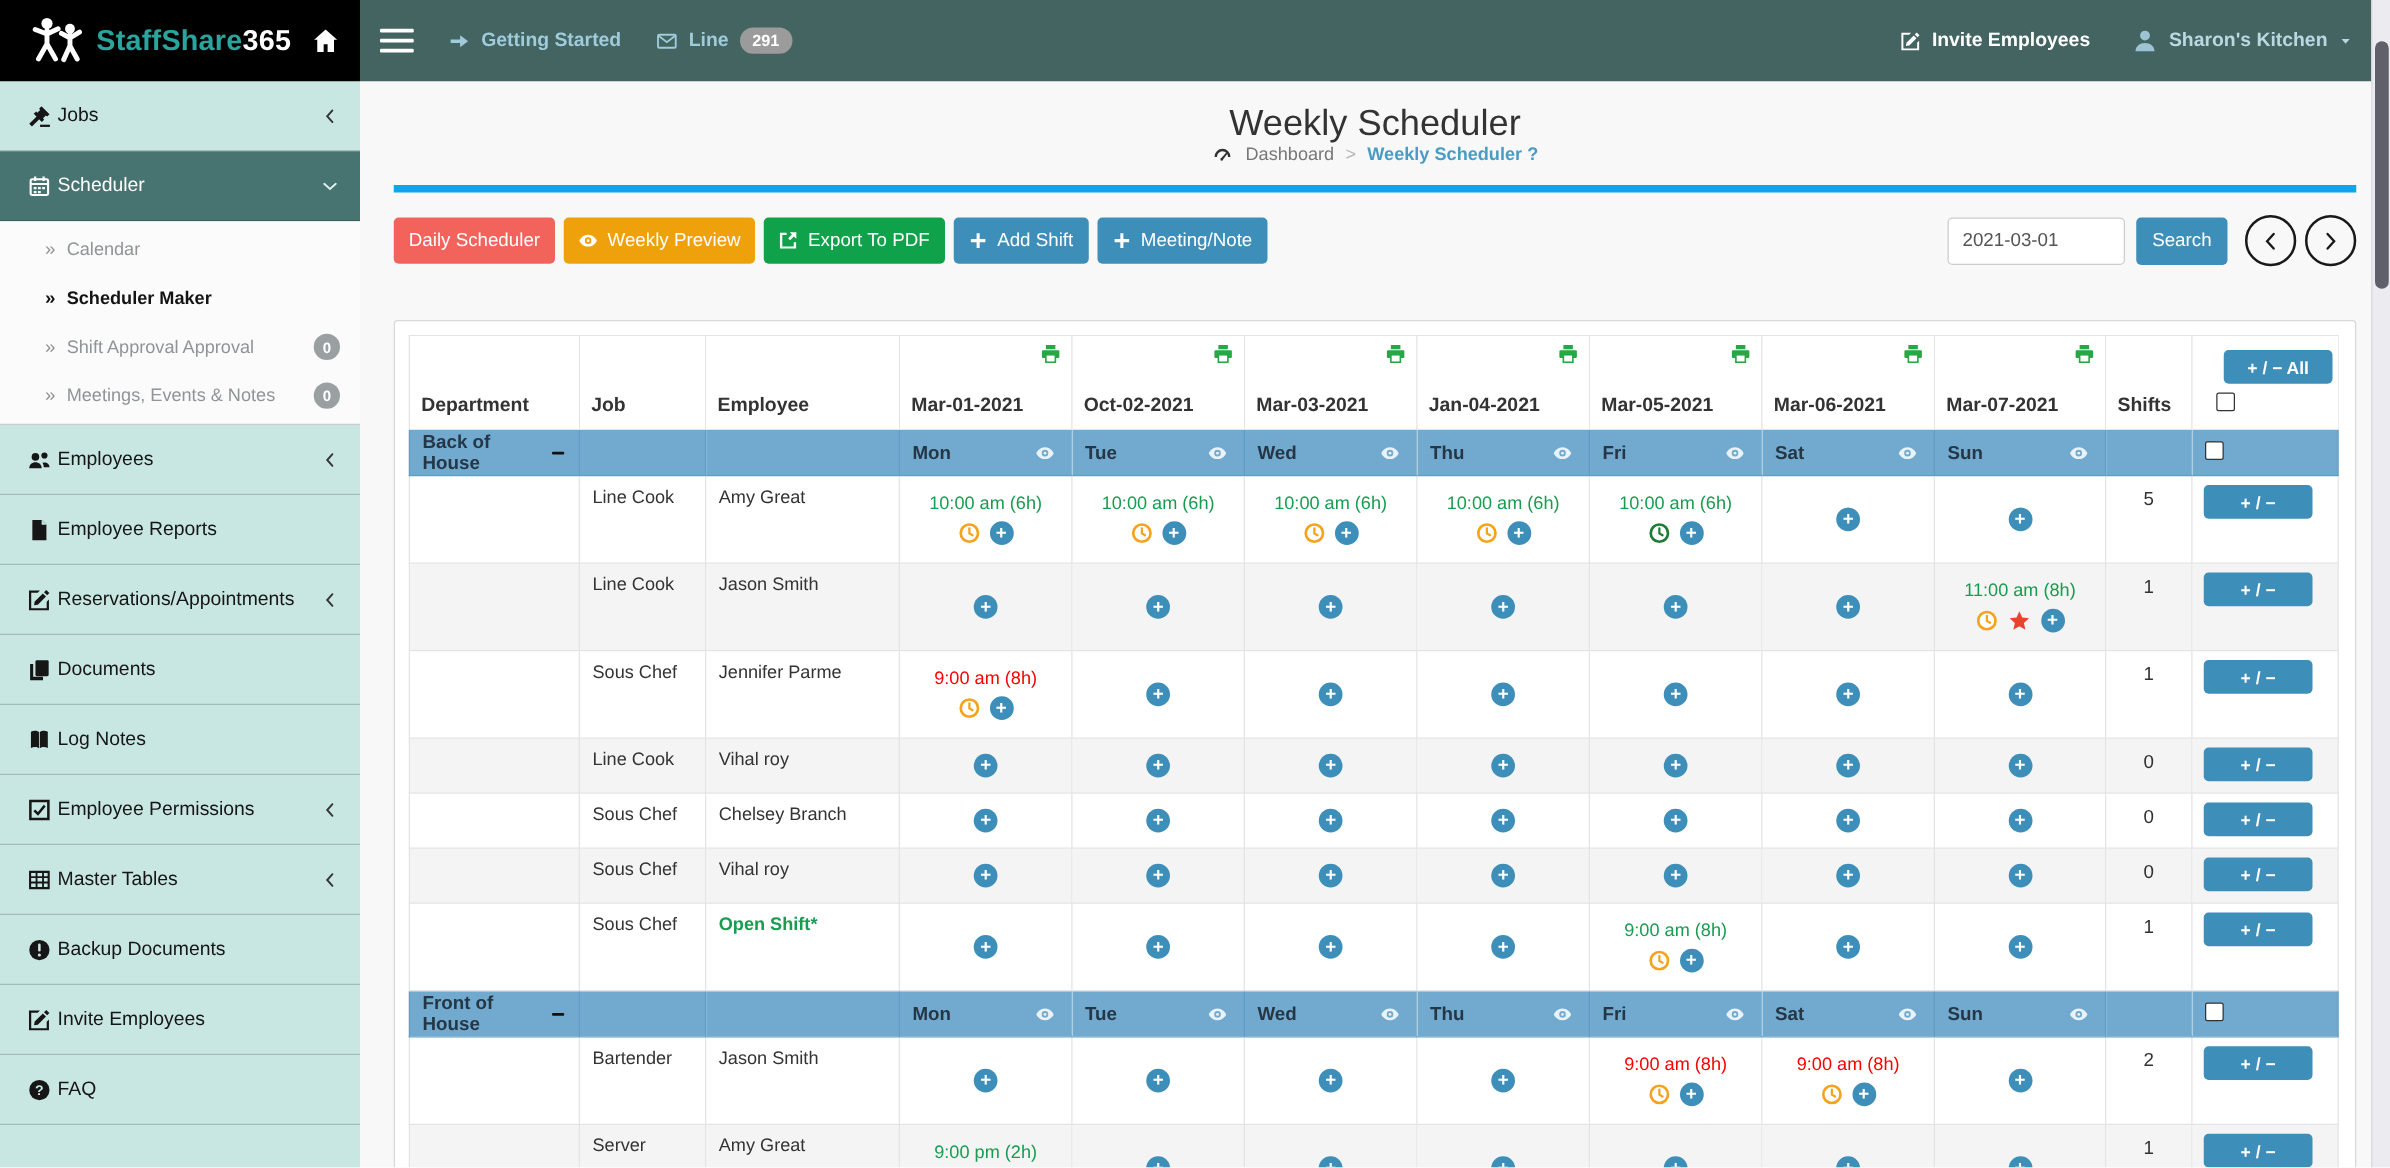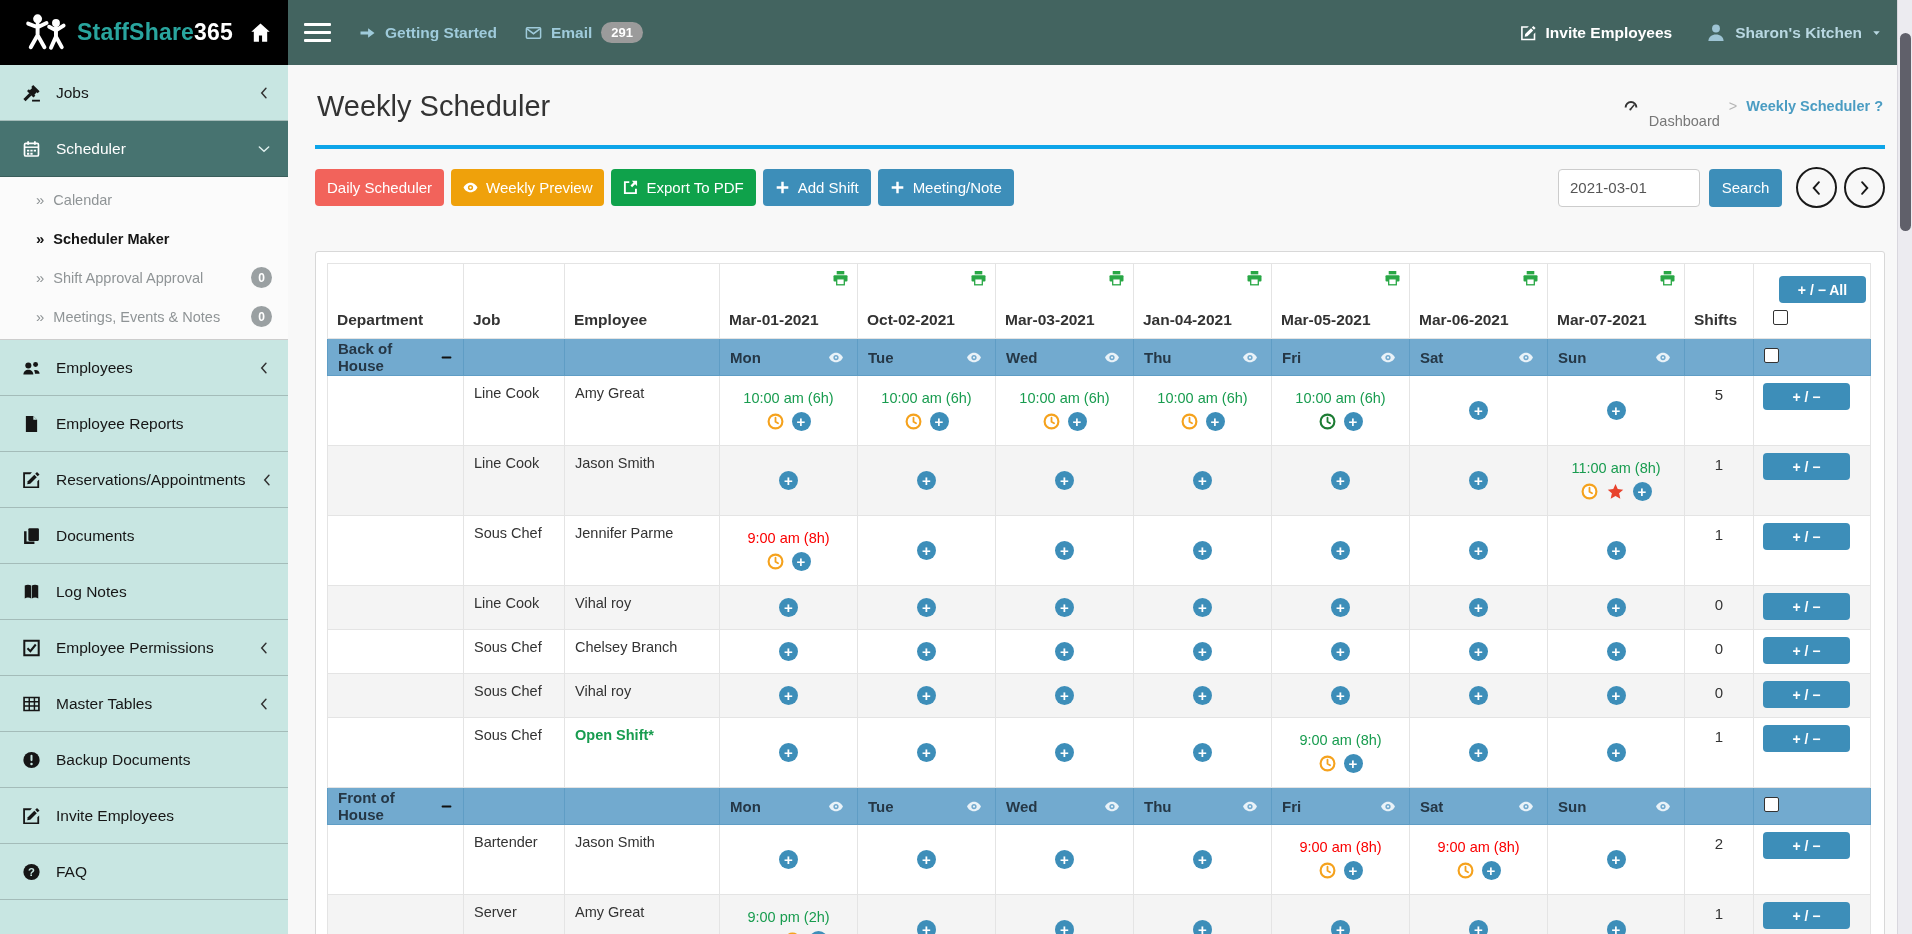--- a/index.html
+++ b/index.html
@@ -10,21 +10,21 @@
   .ic svg{width:100%;height:100%;display:block;}
 
   
   .left{flex:0 0 288px;width:288px;background:var(--sidebar-mint);display:flex;flex-direction:column;}
   .logo-bar{height:65px;background:#000;display:flex;align-items:center;gap:9px;padding:0 16px 0 24px;flex:none;cursor:pointer;}
   .logo-fig{width:44px;height:42px;}
   .logo-text{font-size:23px;font-weight:bold;color:#fff;letter-spacing:.2px;white-space:nowrap;}
   .logo-text .t{color:var(--brand-teal);}
   .home-ic{width:23px;height:21px;color:#fff;margin-left:auto;}
   .sidebar{flex:1;}
-  .sb-item{display:flex;align-items:center;height:56px;padding:0 18px 0 22px;gap:15px;font-size:15.5px;color:#161616;border-bottom:1px solid rgba(0,0,0,.18);cursor:pointer;}
+  .sb-item{display:flex;align-items:center;height:56px;padding:0 18px 0 22px;gap:5px;font-size:15.5px;color:#161616;border-bottom:1px solid rgba(0,0,0,.18);cursor:pointer;}
   .sb-item .main-ic{width:19px;height:18px;}
   .sb-item .chev{width:12px;height:12px;margin-left:auto;color:#333;}
   .sb-item.active{background:var(--active-item-teal);color:#fff;}
   .sb-item.active .chev{color:#dff0ee;}
   .submenu{background:#fbfbfb;border-bottom:1px solid rgba(0,0,0,.18);padding:3px 0;}
   .sm-item{display:flex;align-items:center;gap:9px;height:39px;padding:0 16px 0 36px;font-size:14.5px;color:#8f9496;cursor:pointer;}
   .sm-item .pfx{font-size:15px;}
   .sm-item.current{color:#141414;font-weight:bold;}
   .sm-badge{margin-left:auto;background:#9aa0a2;color:#fff;border-radius:50%;width:21px;height:21px;font-size:12px;display:inline-flex;align-items:center;justify-content:center;font-weight:bold;}
 
@@ -36,27 +36,27 @@
   .tb-link{display:inline-flex;align-items:center;gap:9px;font-size:15.5px;font-weight:bold;color:var(--topbar-link-blue);cursor:pointer;white-space:nowrap;}
   .tb-link .ic{width:17px;height:16px;}
   .tb-badge{background:#9b9b9b;color:#fff;border-radius:11px;padding:3px 10px;font-size:13px;}
   .tb-right{margin-left:auto;display:flex;align-items:center;gap:34px;}
   .invite{color:#fff;}
   .account{color:#b9d8e2;}
   .account .user-ic{width:20px;height:19px;color:#9ec4d4;}
   .account .caret{width:11px;height:10px;}
 
   .content{flex:1;padding:0 27px;overflow:hidden;}
-  .page-head{display:flex;align-items:center;justify-content:space-between;padding:18px 2px 16px;border-bottom:4px solid #0ea5e9;}
+  .page-head{display:flex;align-items:center;justify-content:space-between;padding:18px 2px 16px;border-bottom:6px solid #0ea5e9;flex-direction:column;}
   h1{font-size:29px;font-weight:400;color:#333;}
   .breadcrumb{display:flex;align-items:center;gap:9px;font-size:14.5px;color:#777;}
   .gauge-ic{width:18px;height:15px;color:#333;}
   .bc-sep{color:#b5b5b5;}
   .bc-current{color:var(--breadcrumb-blue);font-weight:bold;cursor:pointer;}
-  .bc-link{cursor:pointer;margin-top:30px;}
+  .bc-link{cursor:pointer;}
 
   
   .toolbar{display:flex;align-items:center;margin-top:18px;}
   .tb-btns{display:flex;align-items:center;gap:7px;}
   .tool-btn{height:37px;border:none;border-radius:4px;color:#fff;font-family:inherit;font-size:15px;display:inline-flex;align-items:center;gap:8px;padding:0 12px;cursor:pointer;white-space:nowrap;}
   .tool-btn .ic{width:15px;height:15px;}
   .btn-badge{background:#fff;color:var(--button-red);border-radius:12px;padding:2px 10px;font-size:13px;font-weight:bold;margin-left:2px;}
   .date-input{margin-left:auto;width:142px;height:38px;border:1px solid #ccc;border-radius:4px;padding:0 11px;font-size:15px;color:#555;background:#fff;font-family:inherit;}
   .search-btn{width:73px;height:38px;margin-left:9px;background:var(--button-blue);color:#fff;border:none;border-radius:4px;font-size:15px;font-family:inherit;cursor:pointer;}
   .nav-circles{display:flex;gap:7px;margin-left:14px;}
@@ -306,21 +306,21 @@
           </span>
         <span>Getting Started</span>
       </span>
       <span class="tb-link">
         <span class="ic">
             <svg viewBox="0 0 16 16" fill="currentColor">
               <rect x=".9" y="2.8" width="14.2" height="10.4" rx="1" fill="none" stroke="currentColor" stroke-width="1.5"></rect>
               <path d="m1.6 3.8 6.4 4.9 6.4-4.9" fill="none" stroke="currentColor" stroke-width="1.5"></path>
             </svg>
           </span>
-        <span>Email</span>
+        <span>Line</span>
         <span class="tb-badge">291</span>
       </span>
       <span class="tb-right">
         <span class="tb-link invite">
           <span class="ic">
               <svg viewBox="0 0 16 16" fill="currentColor">
                 <path d="M12.9.9l2.2 2.2-1.6 1.6-2.2-2.2z"></path>
                 <path d="M10.5 3.3l2.2 2.2-5.8 5.8-2.7.5.5-2.7z"></path>
                 <path d="M13.2 9.2v4.6H2.2V2.8h4.6l1.6-1.6H.6v14h14.2V7.6z"></path>
               </svg>

